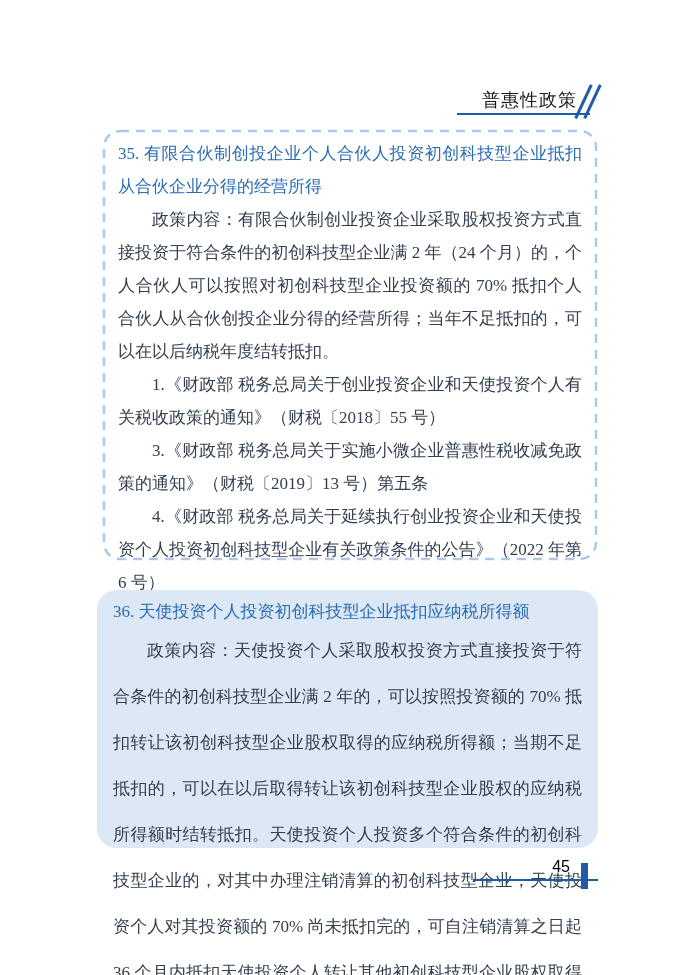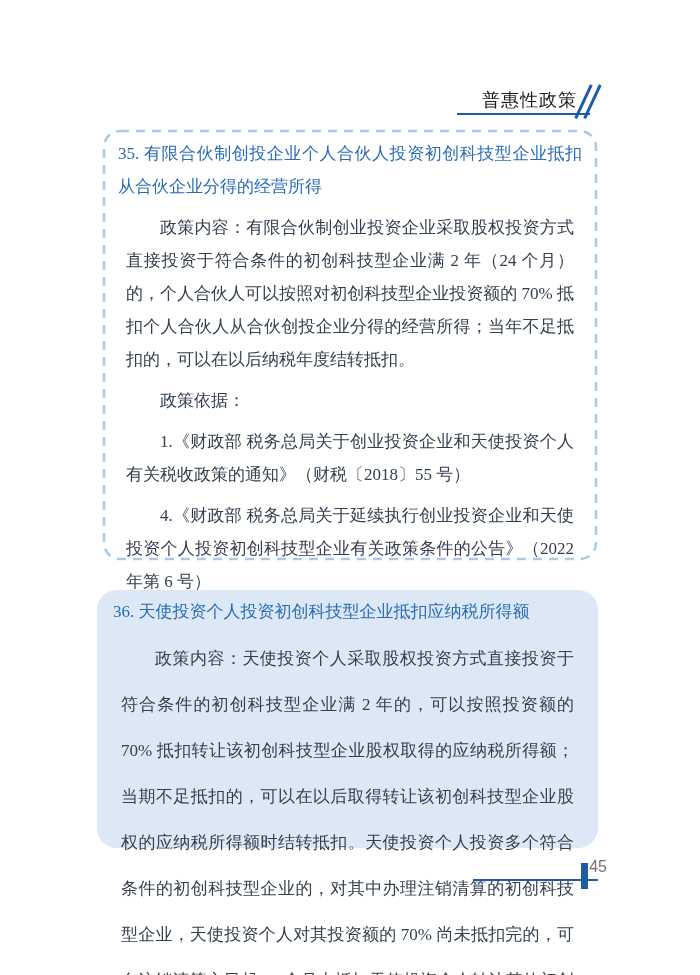--- a/index.html
+++ b/index.html
@@ -62,37 +62,37 @@
   .sec-title {
     color: #2a6cb4;
     font-weight: normal;
     font-size: 17px;
     line-height: 33px;
     text-align: justify;
   }
   .box-filled .sec-title { line-height: 32px; }
 
   .para {
-    margin: 8px;
+    margin: 0;
     color: #333e4e;
     font-size: 17px;
     line-height: 33px;
     text-indent: 2em;
     text-align: justify;
   }
   .box-filled .para { line-height: 46px; }
 
   
   .footer-pageno {
     position: absolute;
-    left: 577px; top: 858px;
+    left: 540px; top: 858px;
     width: 30px;
     text-align: right;
     font-size: 16px;
-    color: #737373;
+    color: #000000;
     font-family: "Liberation Sans", sans-serif;
   }
   .footer-rule {
     position: absolute;
     left: 473px; top: 879px;
     width: 125px; height: 2px;
     background: #1e5ca6;
   }
   .footer-bar {
     position: absolute;
@@ -113,22 +113,22 @@
     <div class="slash slash-2"></div>
   </div>
 
   <div class="box-dashed">
     <svg class="box-dashed-border" width="498" height="434">
       <rect x="3" y="3" width="492" height="428" rx="16" ry="16" fill="none" stroke="#aac8e8" stroke-width="2.5" stroke-dasharray="9,7"></rect>
     </svg>
     <div class="sec-title">35. 有限合伙制创投企业个人合伙人投资初创科技型企业抵扣从合伙企业分得的经营所得</div>
     <div>
         <p class="para">政策内容：有限合伙制创业投资企业采取股权投资方式直接投资于符合条件的初创科技型企业满 2 年（24 个月）的，个人合伙人可以按照对初创科技型企业投资额的 70% 抵扣个人合伙人从合伙创投企业分得的经营所得；当年不足抵扣的，可以在以后纳税年度结转抵扣。</p>
-        <p class="para">政策依据：</p>
         <p class="para">1.《财政部 税务总局关于创业投资企业和天使投资个人有关税收政策的通知》（财税〔2018〕55 号）</p>
+        <p class="para">3.《财政部 税务总局关于实施小微企业普惠性税收减免政策的通知》（财税〔2019〕13 号）第五条</p>
         <p class="para">4.《财政部 税务总局关于延续执行创业投资企业和天使投资个人投资初创科技型企业有关政策条件的公告》（2022 年第 6 号）</p>
       </div>
   </div>
 
   <div class="box-filled">
     <div class="sec-title">36. 天使投资个人投资初创科技型企业抵扣应纳税所得额</div>
     <div>
         <p class="para">政策内容：天使投资个人采取股权投资方式直接投资于符合条件的初创科技型企业满 2 年的，可以按照投资额的 70% 抵扣转让该初创科技型企业股权取得的应纳税所得额；当期不足抵扣的，可以在以后取得转让该初创科技型企业股权的应纳税所得额时结转抵扣。天使投资个人投资多个符合条件的初创科技型企业的，对其中办理注销清算的初创科技型企业，天使投资个人对其投资额的 70% 尚未抵扣完的，可自注销清算之日起 36 个月内抵扣天使投资个人转让其他初创科技型企业股权取得的应纳税所得额。</p>
       </div>
   </div>

